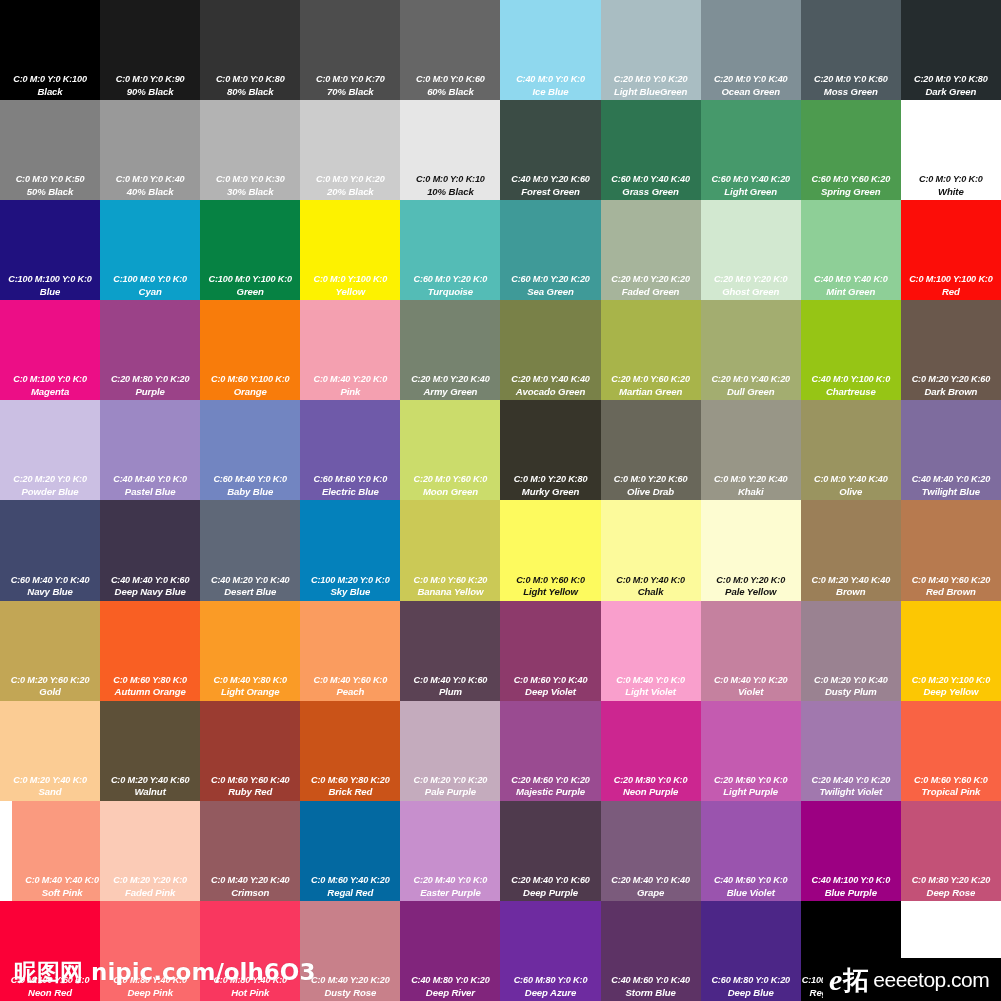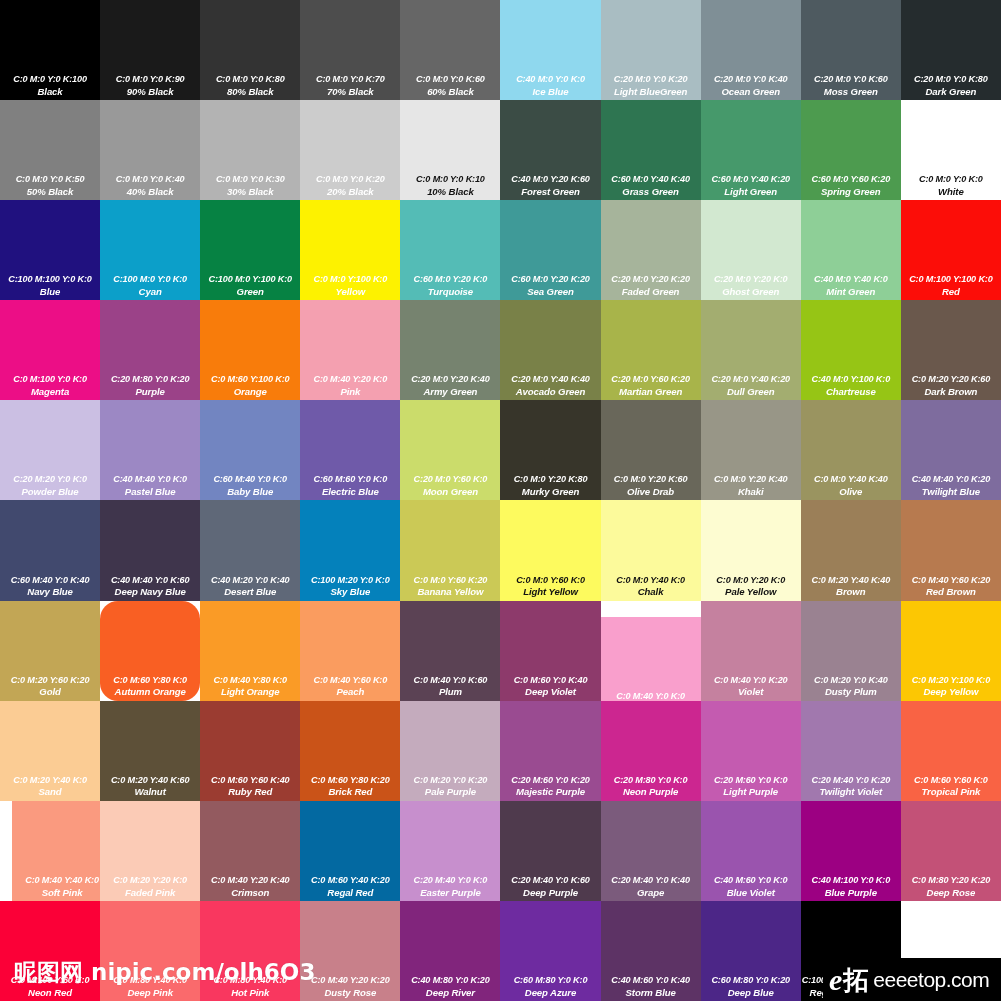--- a/index.html
+++ b/index.html
@@ -463,21 +463,21 @@
         <span class="cmyk">C:0 M:40 Y:60 K:20</span>
         <span class="cname">Red Brown</span>
       </div>
     </div>
     <div class="swatch" style="background: rgb(194, 166, 85);">
       <div class="labels light-text">
         <span class="cmyk">C:0 M:20 Y:60 K:20</span>
         <span class="cname">Gold</span>
       </div>
     </div>
-    <div class="swatch" style="background: rgb(249, 95, 35); border-radius: 18px;">
+    <div class="swatch" style="background: rgb(249, 95, 35);">
       <div class="labels light-text">
         <span class="cmyk">C:0 M:60 Y:80 K:0</span>
         <span class="cname">Autumn Orange</span>
       </div>
     </div>
     <div class="swatch" style="background: rgb(250, 155, 38);">
       <div class="labels light-text">
         <span class="cmyk">C:0 M:40 Y:80 K:0</span>
         <span class="cname">Light Orange</span>
       </div>
@@ -493,21 +493,21 @@
         <span class="cmyk">C:0 M:40 Y:0 K:60</span>
         <span class="cname">Plum</span>
       </div>
     </div>
     <div class="swatch" style="background: rgb(141, 58, 107);">
       <div class="labels light-text">
         <span class="cmyk">C:0 M:60 Y:0 K:40</span>
         <span class="cname">Deep Violet</span>
       </div>
     </div>
-    <div class="swatch" style="background: rgb(249, 159, 204); margin-top: 16px;">
+    <div class="swatch" style="background: rgb(249, 159, 204);">
       <div class="labels light-text">
         <span class="cmyk">C:0 M:40 Y:0 K:0</span>
         <span class="cname">Light Violet</span>
       </div>
     </div>
     <div class="swatch" style="background: rgb(197, 129, 159);">
       <div class="labels light-text">
         <span class="cmyk">C:0 M:40 Y:0 K:20</span>
         <span class="cname">Violet</span>
       </div>

